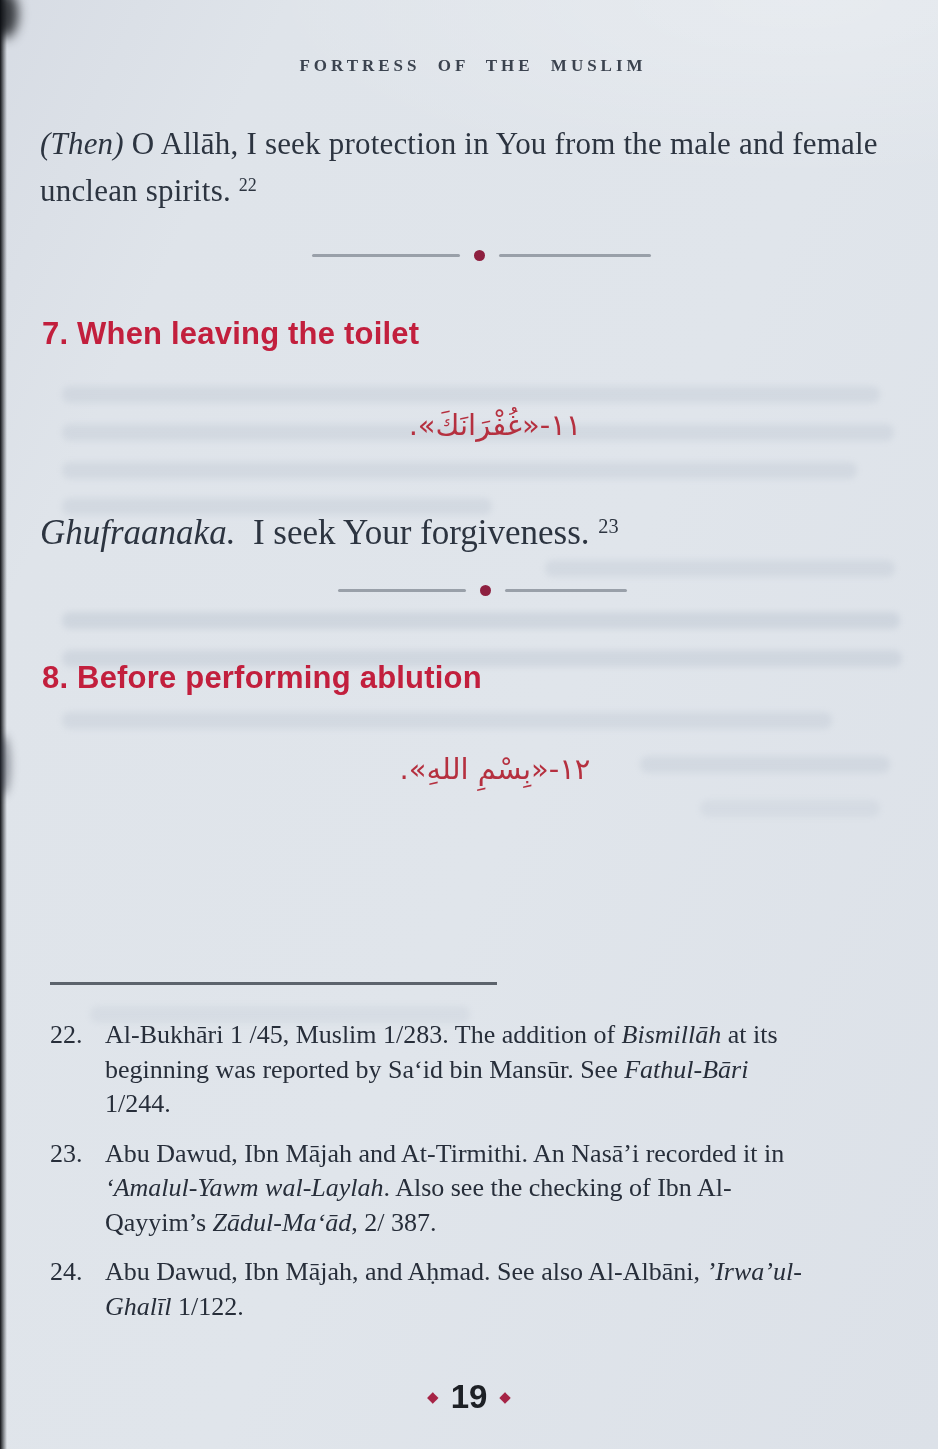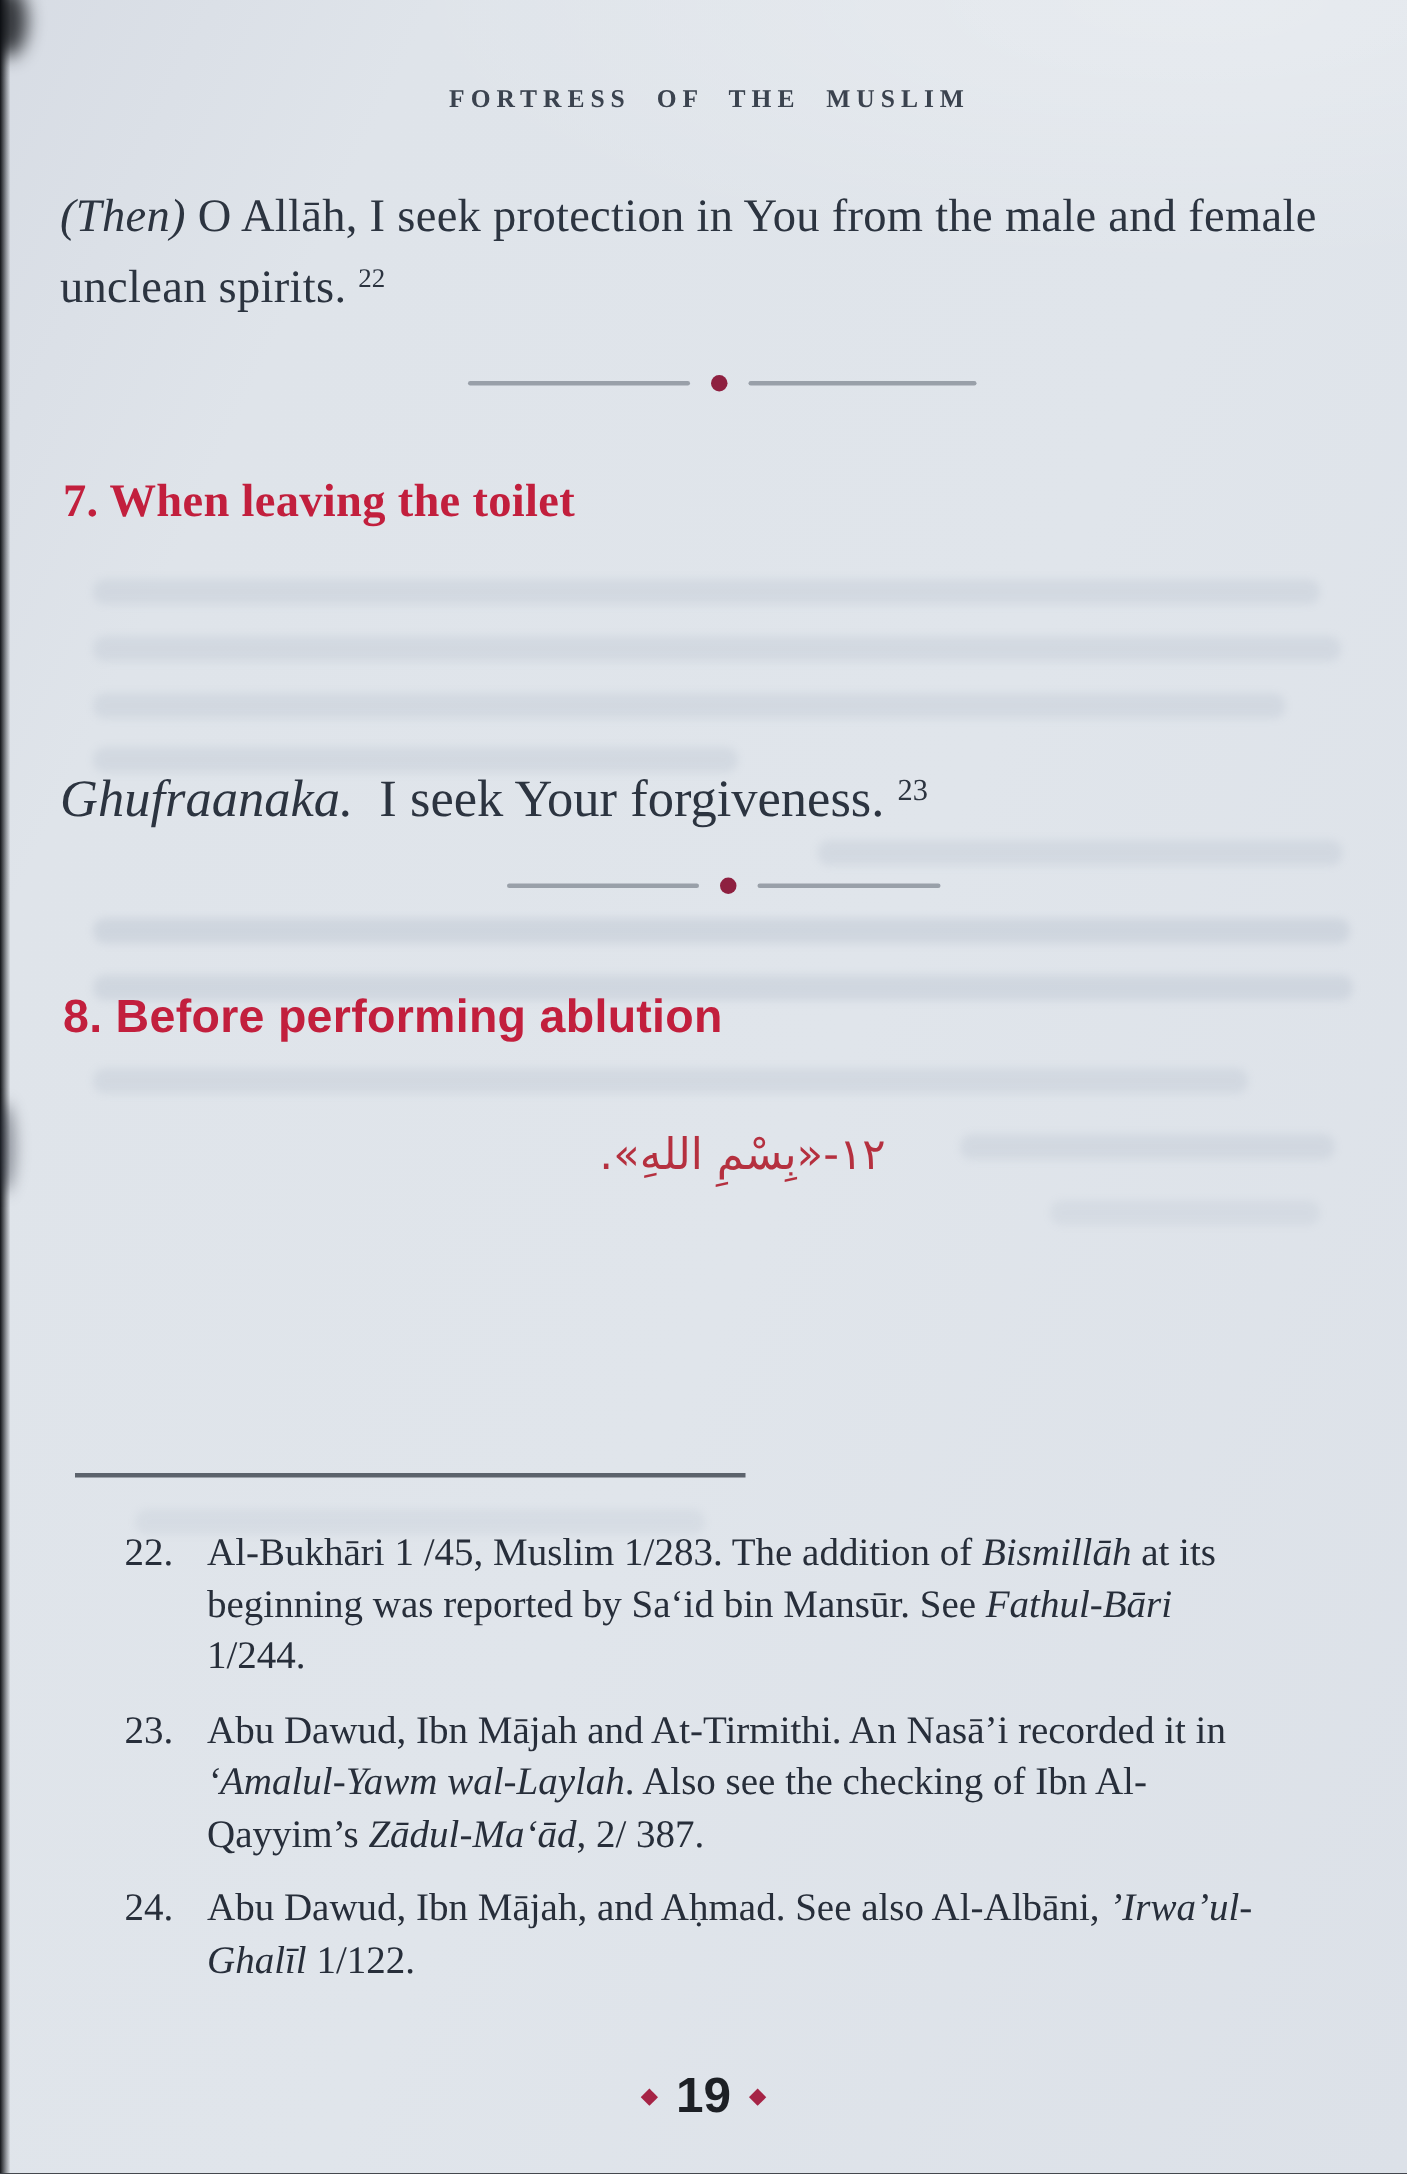--- a/index.html
+++ b/index.html
@@ -82,21 +82,21 @@
   .divider-2 .line-r { width: 122px; }
 
   .section-heading {
     position: absolute; left: 42px;
     font-family: "Liberation Sans", sans-serif;
     font-weight: 700;
     font-size: 31px;
     color: #c21f3d;
     letter-spacing: 0.2px;
   }
-  .heading-7 { top: 316px; font-family: Liberation Serif, serif; }
+  .heading-7 { top: 316px; }
   .heading-8 { top: 660px; }
 
   .arabic-line {
     position: absolute; left: 0; width: 100%;
     text-align: center;
     direction: rtl;
     font-family: "DejaVu Sans", sans-serif;
     font-size: 29px;
     color: #b5303f;
     padding-left: 52px; 
@@ -117,21 +117,20 @@
     position: absolute; top: 1018px; left: 50px; width: 800px;
     font-size: 26px; line-height: 34.5px;
     color: #272e3a;
   }
   .footnote {
     display: flex;
     margin-bottom: 15px;
   }
   .fn-num {
     flex: 0 0 55px;
-    margin-left: 33px;
   }
   .fn-text {
     flex: 1 1 auto;
     max-width: 710px;
   }
 
   .folio {
     position: absolute; top: 1378px; left: 0; width: 100%;
     display: flex; justify-content: center; align-items: center; gap: 12px;
   }
@@ -179,20 +178,21 @@
 
   <div class="para para-1"><span class="it">(Then)</span><span> O Allāh, I seek protection in You from the male and female unclean spirits. </span><sup>22</sup></div>
 
   <div class="divider divider-1">
     <span class="line line-l"></span>
     <span class="dot"></span>
     <span class="line line-r"></span>
   </div>
 
   <div class="section-heading heading-7">7. When leaving the toilet</div>
+  <div class="arabic-line arabic-1" dir="rtl">١١-«غُفْرَانَكَ».</div>
   <div class="translit-line translit-1"><span class="it">Ghufraanaka.</span><span>&nbsp; I seek Your forgiveness. </span><sup>23</sup></div>
 
   <div class="divider divider-2">
     <span class="line line-l"></span>
     <span class="dot"></span>
     <span class="line line-r"></span>
   </div>
 
   <div class="section-heading heading-8">8. Before performing ablution</div>
   <div class="arabic-line arabic-2" dir="rtl">١٢-«بِسْمِ اللهِ».</div>

